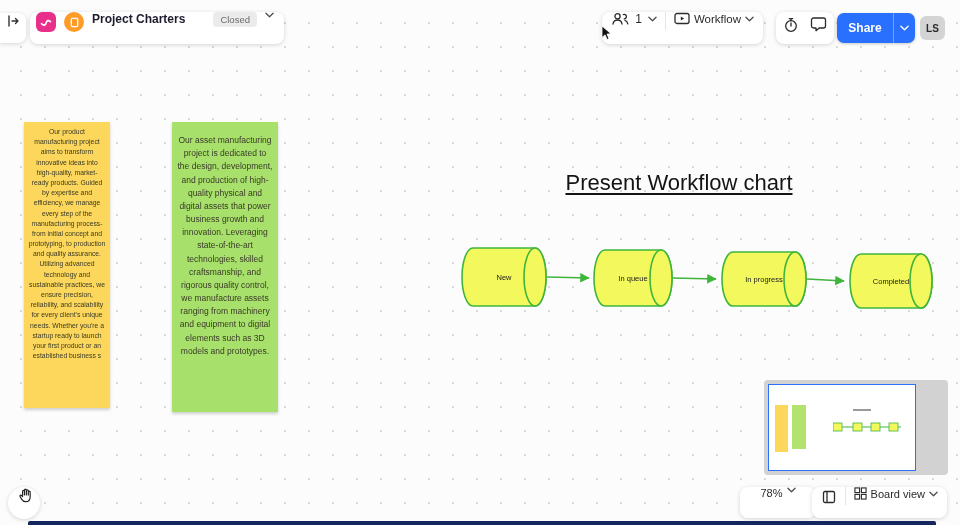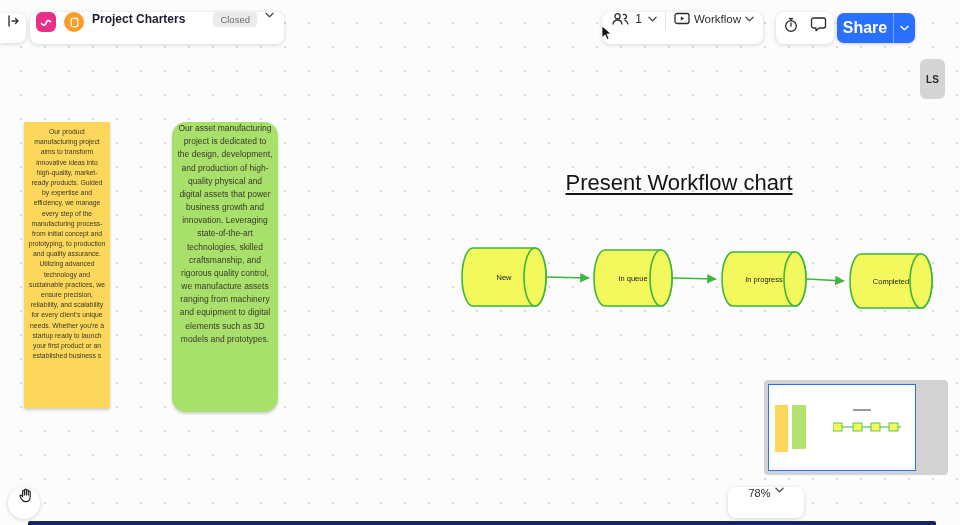--- a/index.html
+++ b/index.html
@@ -26,40 +26,40 @@
   .badge { background:#ebebeb; color:#6b6b6b; font-size:9.5px; padding:2px 7px; border-radius:4px;margin-left:20px; }
 
   
   .collab { right:197px; top:12px; height:32px; padding:0 9px; }
   .grp { display:flex; align-items:center; gap:4px; cursor:pointer; }
   .count { font-size:12px; color:#2b2b2b; padding:0 2px; }
   .present-label { font-size:11.5px; color:#2b2b2b; }
   .icons-panel { right:126px; top:12px; height:32px; width:58px; justify-content:space-evenly; }
   .icon-btn { width:24px; height:24px; display:flex; align-items:center; justify-content:center; border-radius:5px; cursor:pointer; }
   .share-btn { position:absolute; right:45px; top:13px; height:30px; width:78px; background:#2970ff; border-radius:7px; display:flex; align-items:stretch; color:#fff; cursor:pointer; box-shadow:0 1px 3px rgba(0,0,0,.2); }
-  .share-main { flex:1; display:flex; align-items:center; justify-content:center; font-size:16px; font-weight:bold; }
+  .share-main { flex:1; display:flex; align-items:center; justify-content:center; font-size:12px; font-weight:bold; }
   .share-caret { width:22px; border-left:1px solid rgba(255,255,255,.35); display:flex; align-items:center; justify-content:center; }
-  .avatar { position:absolute; right:15px; top:16px; width:25px; height:40px; background:#d4d4d4; border-radius:6px; display:flex; align-items:center; justify-content:center; font-size:10px; font-weight:bold; color:#2b2b2b; cursor:pointer;margin-top:43px; }
+  .avatar { position:absolute; right:15px; top:16px; width:25px; height:24px; background:#d4d4d4; border-radius:6px; display:flex; align-items:center; justify-content:center; font-size:10px; font-weight:bold; color:#2b2b2b; cursor:pointer; }
 
   
   .sticky { position:absolute; box-shadow:0 2px 3px rgba(0,0,0,.18); color:#3a3a28; text-align:center; cursor:pointer; }
   .sticky-yellow { left:24px; top:122px; width:86px; height:286px; background:#fcd75b; font-size:6.8px; line-height:1.5; padding:5px 4px; }
-  .sticky-green { left:172px; top:122px; width:106px; height:290px; background:#a8e06c; font-size:8.5px; line-height:1.55; padding:0 5px;border-radius:14px; }
+  .sticky-green { left:172px; top:122px; width:106px; height:290px; background:#a8e06c; font-size:8.5px; line-height:1.55; padding:12px 5px; }
   .wf-title { position:absolute; left:558px; top:170px; width:242px; text-align:center; font-size:22px; font-weight:500; color:#141414; text-decoration:underline; text-underline-offset:3px; cursor:pointer; }
   .wf-svg { position:absolute; left:455px; top:240px; }
 
   
   .minimap { position:absolute; left:764px; top:380px; width:184px; height:95px; background:#d2d2d2; border-radius:4px; cursor:pointer; }
   .mini-viewport { position:absolute; left:4px; top:4px; width:148px; height:87px; background:#fff; border:1.5px solid #2970ff; }
   .mini-bar { position:absolute; }
   .mini-dash { position:absolute; left:84px; top:24px; width:18px; height:2px; background:#9a9a9a; }
 
   
   .hand-btn { left:8px; top:487px; width:32px; height:32px; border-radius:50%; justify-content:center; cursor:pointer; }
-  .zoom-ctl { right:156px; top:487px; height:31px; width:76px; justify-content:center; gap:4px; cursor:pointer; }
+  .zoom-ctl { right:144px; top:487px; height:31px; width:76px; justify-content:center; gap:4px; cursor:pointer; }
   .zoom-label { font-size:11px; color:#2b2b2b; }
   .view-ctl { right:13px; top:487px; height:31px; width:135px; padding:0 9px; gap:6px; }
   .view-label { font-size:11px; color:#2b2b2b; white-space:nowrap; }
   .bottom-bar { position:absolute; left:28px; right:24px; bottom:0; height:4px; background:#15265e; border-radius:2px 2px 0 0; }
   .cursor { position:absolute; left:601px; top:26px; }
 </style>
 </head>
 <body>
 
 <div class="app">
@@ -200,20 +200,41 @@
     </svg>
   </div>
 
   <div class="panel zoom-ctl">
     <span class="zoom-label">78%</span>
     <svg class="chev" viewBox="0 0 10 6">
       <path d="M1 1l4 4 4-4" fill="none" stroke="#4d4d4d" stroke-width="1.4" stroke-linecap="round" stroke-linejoin="round"></path>
     </svg>
   </div>
 
+  <div class="panel view-ctl">
+    <span class="icon-btn" style="width:20px;height:20px;">
+      <svg width="14" height="14" viewBox="0 0 14 14">
+        <rect x="1.5" y="1.5" width="11" height="11" rx="1.5" fill="none" stroke="#2b2b2b" stroke-width="1.3"></rect>
+        <path d="M5 1.5v11" stroke="#2b2b2b" stroke-width="1.3"></path>
+      </svg>
+    </span>
+    <span class="vdiv" style="margin:0 2px;"></span>
+    <span class="grp">
+      <svg width="13" height="13" viewBox="0 0 14 14">
+        <rect x="1" y="1" width="5" height="5" fill="none" stroke="#2b2b2b" stroke-width="1.2"></rect>
+        <rect x="8" y="1" width="5" height="5" fill="none" stroke="#2b2b2b" stroke-width="1.2"></rect>
+        <rect x="1" y="8" width="5" height="5" fill="none" stroke="#2b2b2b" stroke-width="1.2"></rect>
+        <rect x="8" y="8" width="5" height="5" fill="none" stroke="#2b2b2b" stroke-width="1.2"></rect>
+      </svg>
+      <span class="view-label">Board view</span>
+      <svg class="chev" viewBox="0 0 10 6">
+        <path d="M1 1l4 4 4-4" fill="none" stroke="#4d4d4d" stroke-width="1.4" stroke-linecap="round" stroke-linejoin="round"></path>
+      </svg>
+    </span>
+  </div>
 
   <div class="bottom-bar"></div>
 
   <svg class="cursor" width="13" height="15" viewBox="0 0 13 15">
     <path d="M1 0 L1 11.5 L4.1 8.9 L6.1 13.5 L8 12.6 L6 8.1 L10 7.8 Z" fill="#111" stroke="#fff" stroke-width="0.8"></path>
   </svg>
 
 </div>
 
 </body></html>

